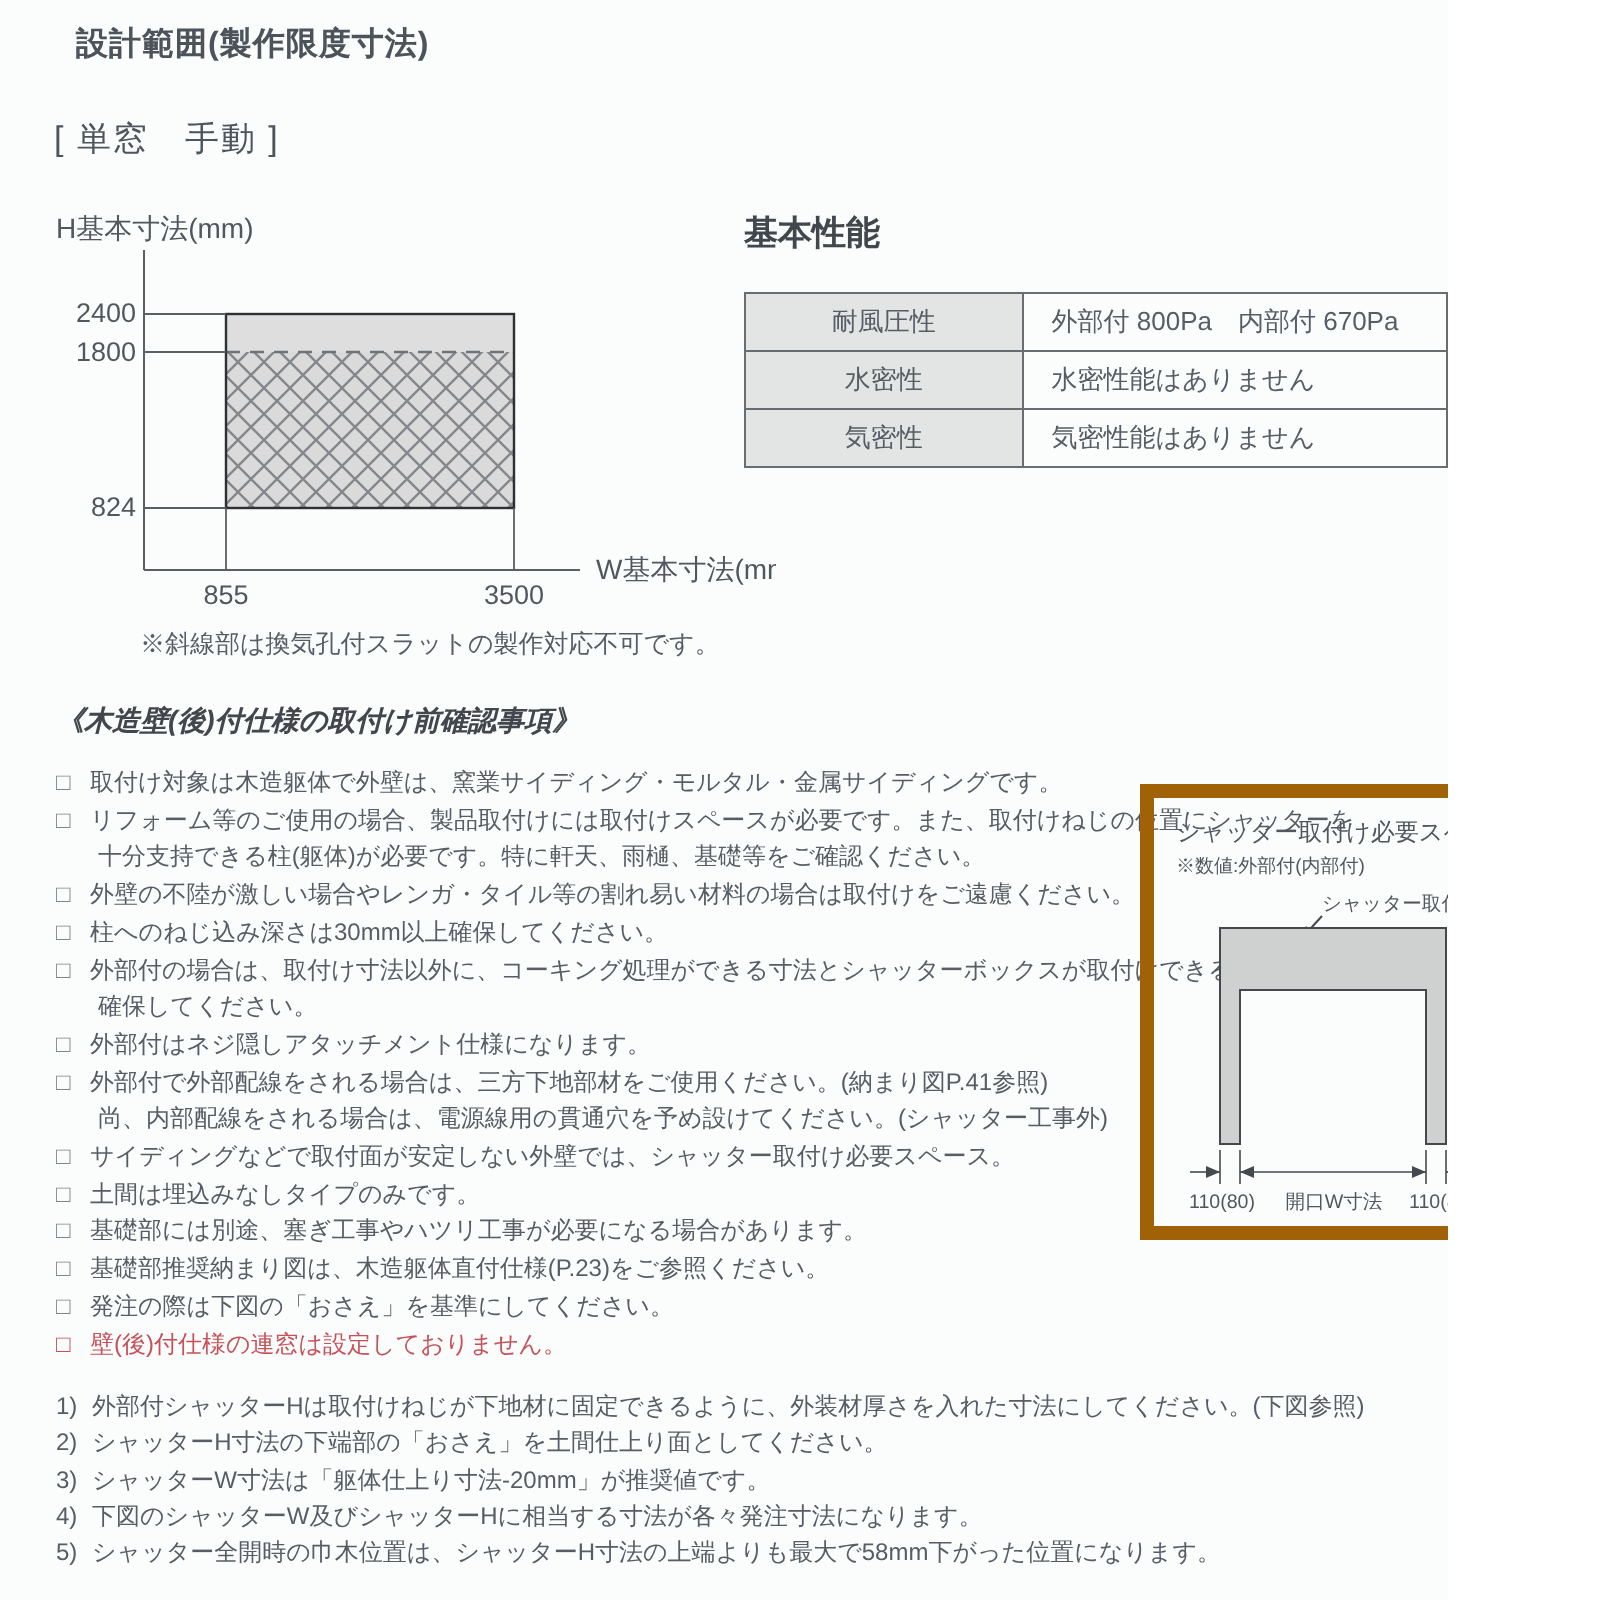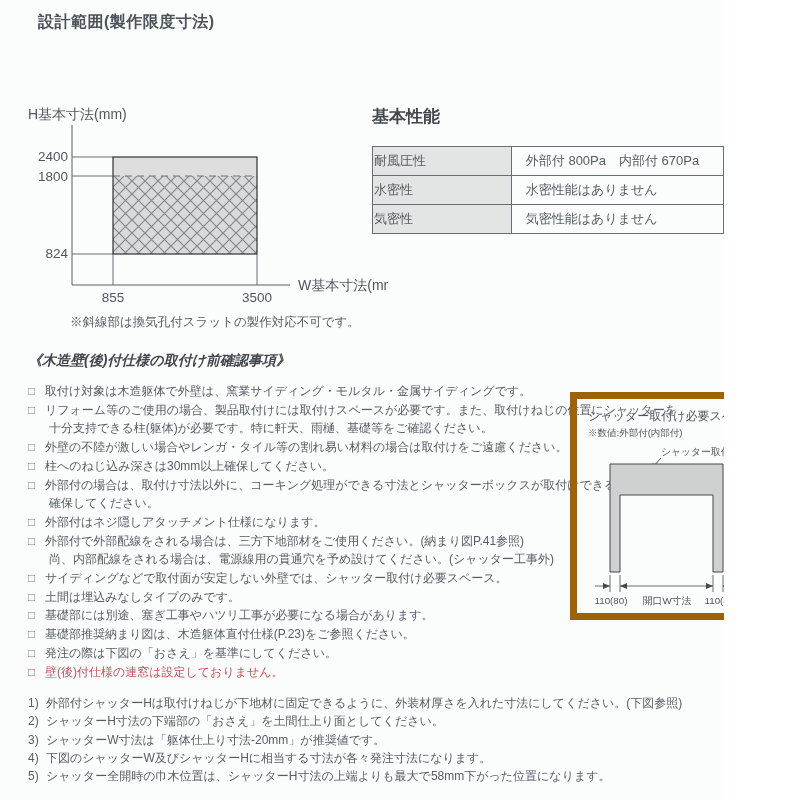--- a/index.html
+++ b/index.html
@@ -12,21 +12,21 @@
   .abs { position:absolute; }
   .page-title { left:38px; top:12px; font-size:16px; font-weight:600; color:#4d535a; letter-spacing:.5px; }
   .sub-title  { left:27px; top:58px; font-size:17px; font-weight:500; color:#4d565e; letter-spacing:1px; }
   .chart-note { left:70px; top:314px; font-size:12.5px; color:#575d64; white-space:nowrap; }
 
   .perf-title { left:372px; top:105px; font-size:17px; font-weight:700; color:#42474d; }
   .perf-table { left:372px; top:146px; border-collapse:collapse; }
   .perf-table td {
     border:1px solid #686d72; height:26px; font-size:13px; color:#575d64;
   }
-  .perf-table td.hcell { width:170px; background:#e3e4e4; text-align:left; }
+  .perf-table td.hcell { width:170px; background:#e3e4e4; text-align:center; }
   .perf-table td.vcell { width:238px; padding:0 0 0 14px; text-align:left;margin-top:24px; }
 
   .chk-wrap { left:28px; top:352px; width:600px; }
   .chk-title { font-size:14px; font-weight:700; color:#42474d; margin:0 0 12px 0;font-style:italic; }
   .chk-item { position:relative; padding-left:17px; font-size:12px; line-height:18.7px; white-space:nowrap; }
   .chk-box { position:absolute; left:0; top:0; color:#7d858c; }
   .chk-l2 { padding-left:4px; }
   .chk-item.red, .chk-item.red .chk-box { color:#c75059; }
 
   .notes-wrap { left:28px; top:694px; width:765px; }
@@ -35,20 +35,21 @@
 
   .diag-box { left:570px; top:392px; width:220px; height:214px; border:7px solid #a16207; }
   svg text { fill:#51575e; }
 </style>
 </head>
 <body>
 
 <div class="page">
 
   <div class="abs page-title">設計範囲(製作限度寸法)</div>
+  <div class="abs sub-title">[ 単窓　手動 ]</div>
 
   <svg class="abs" style="left:28px; top:103px;" width="360" height="240">
     <defs>
       <pattern id="xhatch" width="13" height="13" patternUnits="userSpaceOnUse">
         <path d="M0,0 L13,13 M13,0 L0,13" stroke="#84888c" stroke-width="1.2" fill="none"></path>
       </pattern>
     </defs>
     <text x="0" y="16" font-size="14">H基本寸法(mm)</text>
 
     <g stroke="#5a5f64" stroke-width="1">

